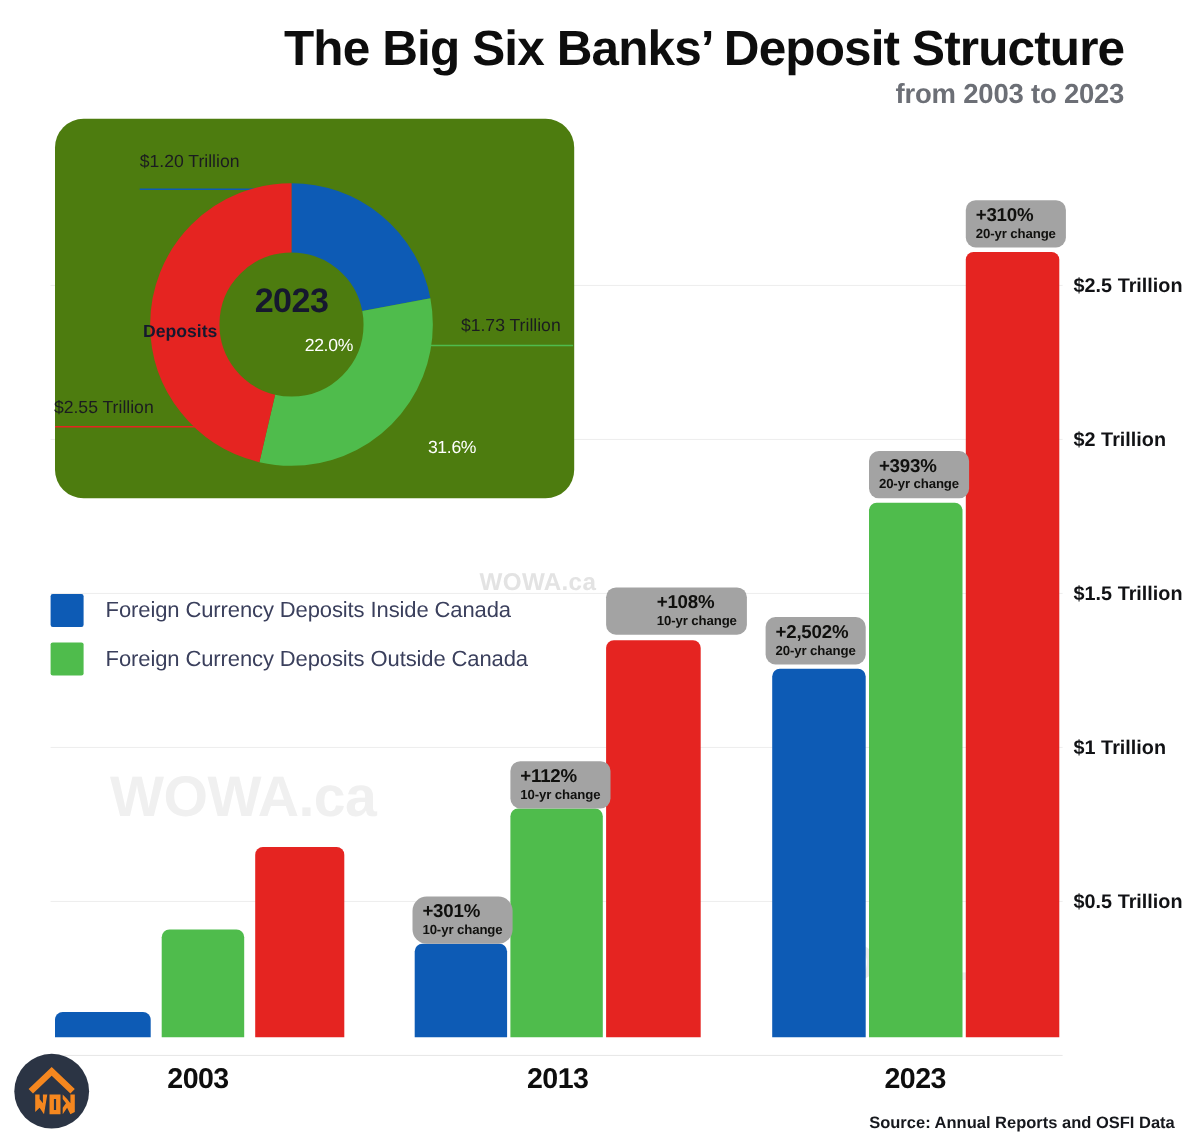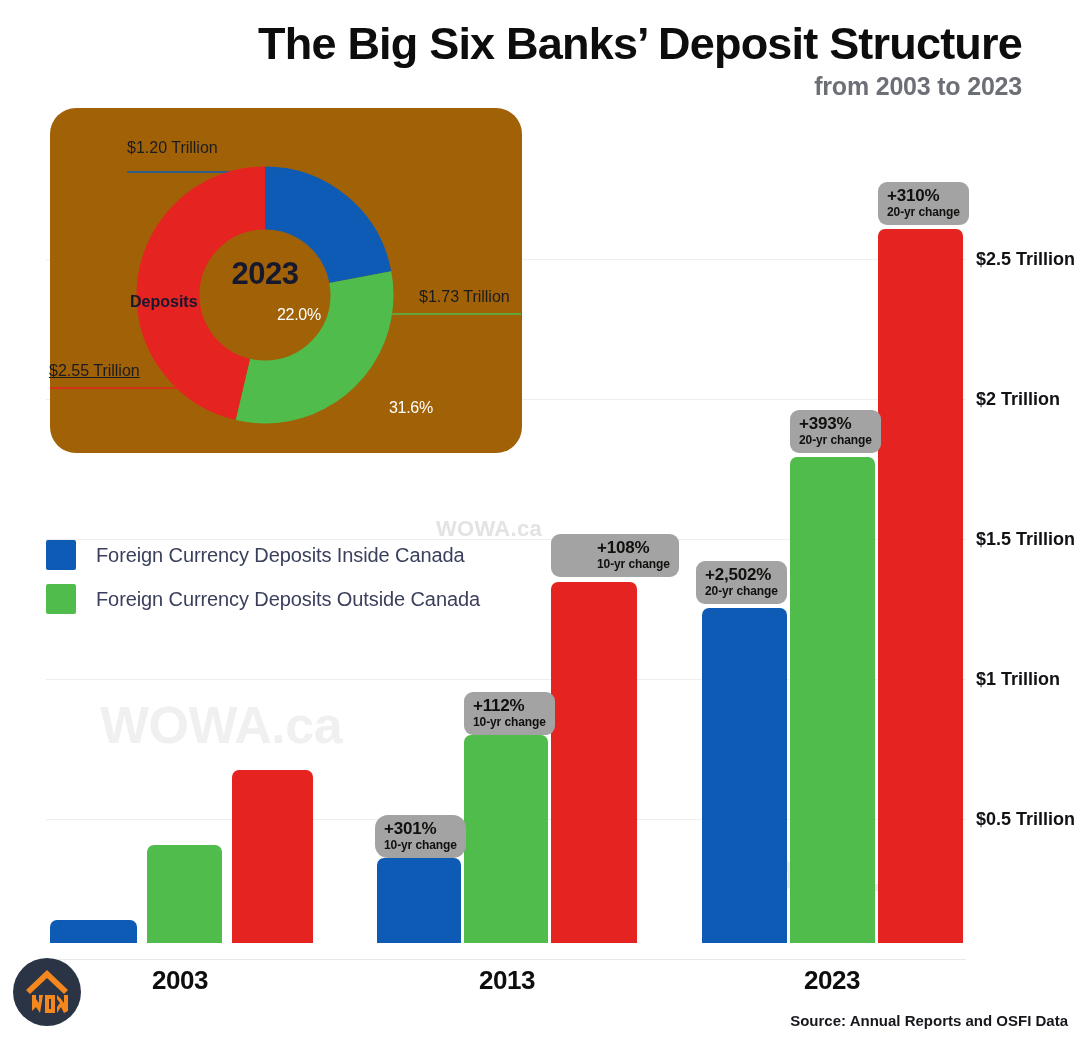--- a/index.html
+++ b/index.html
@@ -23,21 +23,21 @@
     position: absolute; left: 0; top: 72px; width: 1022px;
     text-align: right;
     font-size: 25px; font-weight: 700; color: #6c6f76;
     letter-spacing: -0.2px;
   }
 
   
   .donut-card {
     position: absolute; left: 50px; top: 108px;
     width: 472px; height: 345px;
-    background: #a16207; border-radius: 26px;
+    background: #4d7c0f; border-radius: 26px;
   }
   .donut-wrap { position: absolute; left: 133px; top: 173px; width: 270px; height: 270px; }
   .donut-svg { display: block; }
   .donut-center-year {
     position: absolute; left: 0; right: 0; top: 96px;
     text-align: center; font-size: 31px; font-weight: 800;
     color: #16182e; letter-spacing: -0.5px;
   }
   .donut-center-label {
     position: absolute; left: 0; right: 0; top: 133px;
@@ -181,21 +181,21 @@
     <div class="callout-text" style="left:77px; top:31px;">$1.20 Trillion</div>
     <svg class="callout-line" style="left:75px; top:52px;" width="140" height="32">
       <polyline points="2,12 108,12 133,31" fill="none" stroke="#0d5bb5" stroke-width="1.4"></polyline>
     </svg>
 
     <div class="callout-text" style="left:369px; top:180px;">$1.73 Trillion</div>
     <svg class="callout-line" style="left:293px; top:200px;" width="180" height="12">
       <line x1="0" y1="6" x2="178" y2="6" stroke="#4fbc4c" stroke-width="1.4"></line>
     </svg>
 
-    <div class="callout-text" style="left:-1px; top:254px;text-decoration:underline;">$2.55 Trillion</div>
+    <div class="callout-text" style="left:-1px; top:254px;">$2.55 Trillion</div>
     <svg class="callout-line" style="left:0px; top:274px;" width="160" height="12">
       <line x1="0" y1="6" x2="155" y2="6" stroke="#e52421" stroke-width="1.4"></line>
     </svg>
 
     <div class="donut-wrap" style="left:80px; top:52px;">
       <svg class="donut-svg" width="270" height="270" viewBox="0 0 270 270">
 
         <g transform="rotate(-90 135 135)">
           <circle cx="135" cy="135" r="97" fill="none" stroke="#0d5bb5" stroke-width="63" stroke-dasharray="134.08 475.39" stroke-dashoffset="0"></circle>
           <circle cx="135" cy="135" r="97" fill="none" stroke="#4fbc4c" stroke-width="63" stroke-dasharray="192.59 416.88" stroke-dashoffset="-134.08"></circle>

